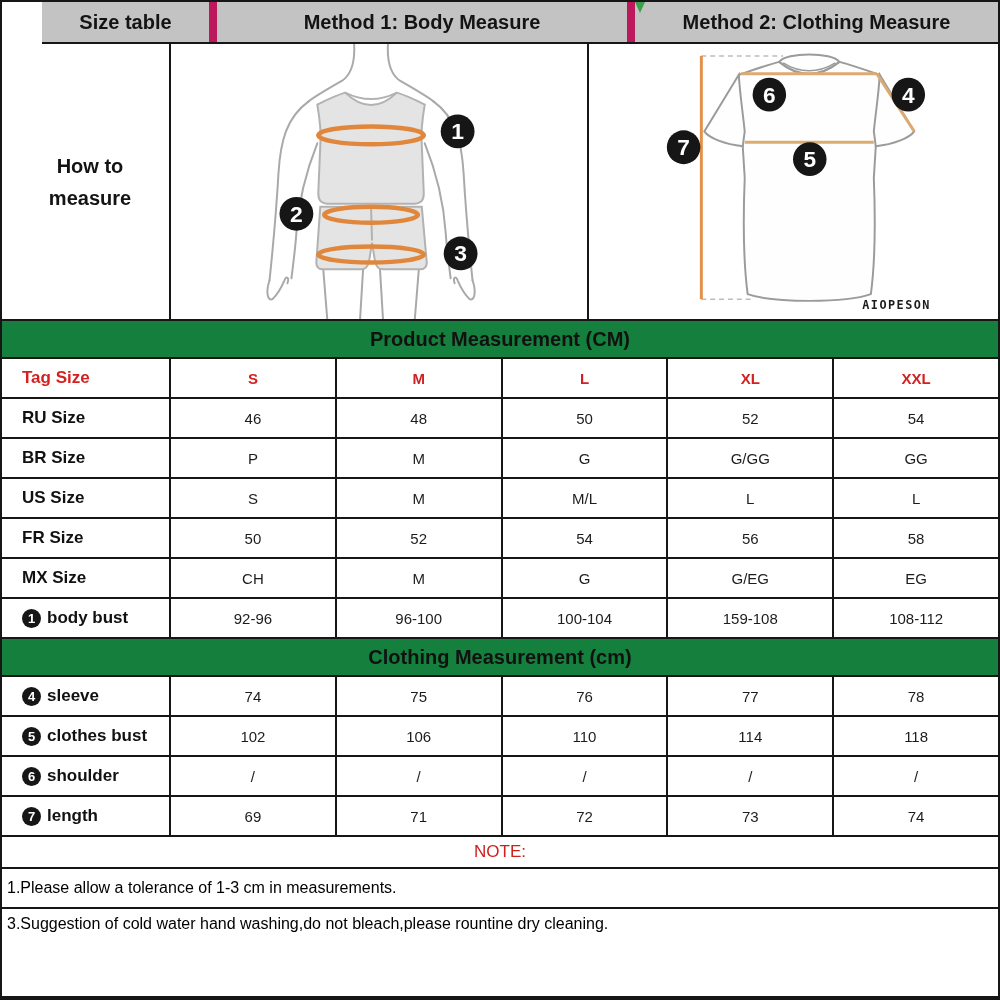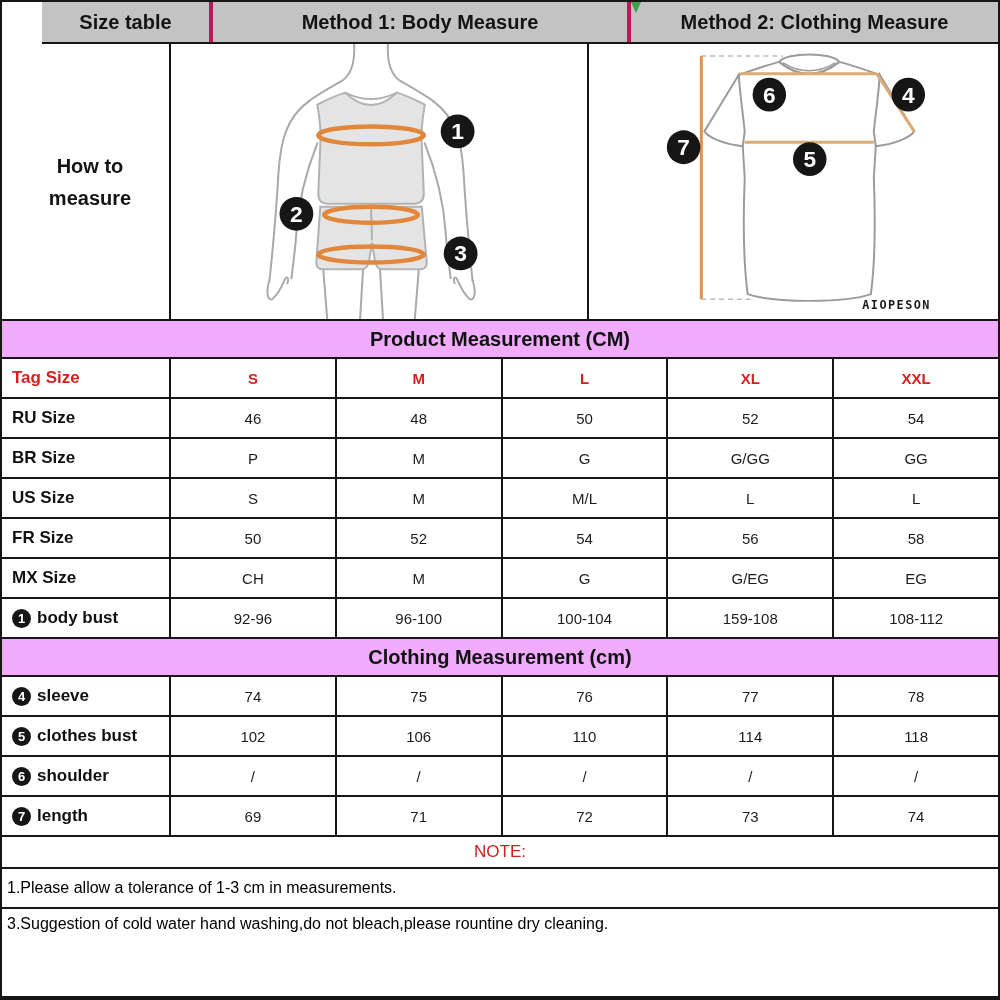--- a/index.html
+++ b/index.html
@@ -12,38 +12,38 @@
     background: #fff;
     border: 2px solid #161616;
     border-bottom-width: 4px;
     overflow: hidden;
   }
 
   .row { border-bottom: 2px solid #161616; }
 
   
   .r-head { height: 42px; display: grid; grid-template-columns: 167px 418px 1fr; background:#c3c3c3;margin-left:40px; }
-  .hc { display:flex; align-items:center; justify-content:center; font-weight:bold; font-size:20px; border-left:4px solid #be185d; position:relative; }
+  .hc { display:flex; align-items:center; justify-content:center; font-weight:bold; font-size:20px; border-left:8px solid #be185d; position:relative; }
   .hc:first-child { border-left:none; }
   .green-tri { position:absolute; left:0; top:0; width:0; height:0;
     border-left:5px solid transparent; border-right:5px solid transparent; border-top:11px solid #3aa04a; }
 
   
   .r-illus { height: 277px; display: grid; grid-template-columns: 167px 418px 1fr; background:#fff; }
   .ic { border-left:2px solid #161616; position:relative; overflow:hidden; }
   .ic:first-child { border-left:none; display:flex; align-items:center; justify-content:center; text-align:center; font-weight:bold; font-size:20px; line-height:1.6; padding:0 14px;margin-left:9px; }
   .ic svg { display:block; width:100%; height:100%; }
 
   
-  .band { height:38px; background:#f0abfc; display:flex; align-items:center; justify-content:center; font-weight:bold; font-size:20px; color:#111; }
+  .band { height:38px; background:#15803d; display:flex; align-items:center; justify-content:center; font-weight:bold; font-size:20px; color:#111; }
 
   
   .trow { height:40px; display:grid; grid-template-columns: 167px repeat(5, 1fr); }
   .cell { display:flex; align-items:center; justify-content:center; border-left:2px solid #161616; font-size:15px; color:#1c1c1c; }
-  .cell.lbl { justify-content:flex-start; padding-left:10px; border-left:none; font-weight:bold; font-size:17px; color:#111; }
+  .cell.lbl { justify-content:flex-start; padding-left:20px; border-left:none; font-weight:bold; font-size:17px; color:#111; }
   .thead .cell { color:#d42020; font-weight:bold; }
   .thead .cell.lbl { color:#d42020; }
 
   .num-circle { flex:0 0 auto; width:19px; height:19px; border-radius:50%; background:#161616; color:#fff;
     display:inline-flex; align-items:center; justify-content:center; font-size:13px; font-weight:bold; margin-right:6px; }
 
   
   .noterow { height:32px; display:flex; align-items:center; justify-content:center; font-size:17px; color:#cd1f1f; }
   .notel { height:40px; display:flex; align-items:center; padding-left:5px; font-size:16px; color:#000000; }
   .notel:last-child { height:30px; border-bottom:none; }

